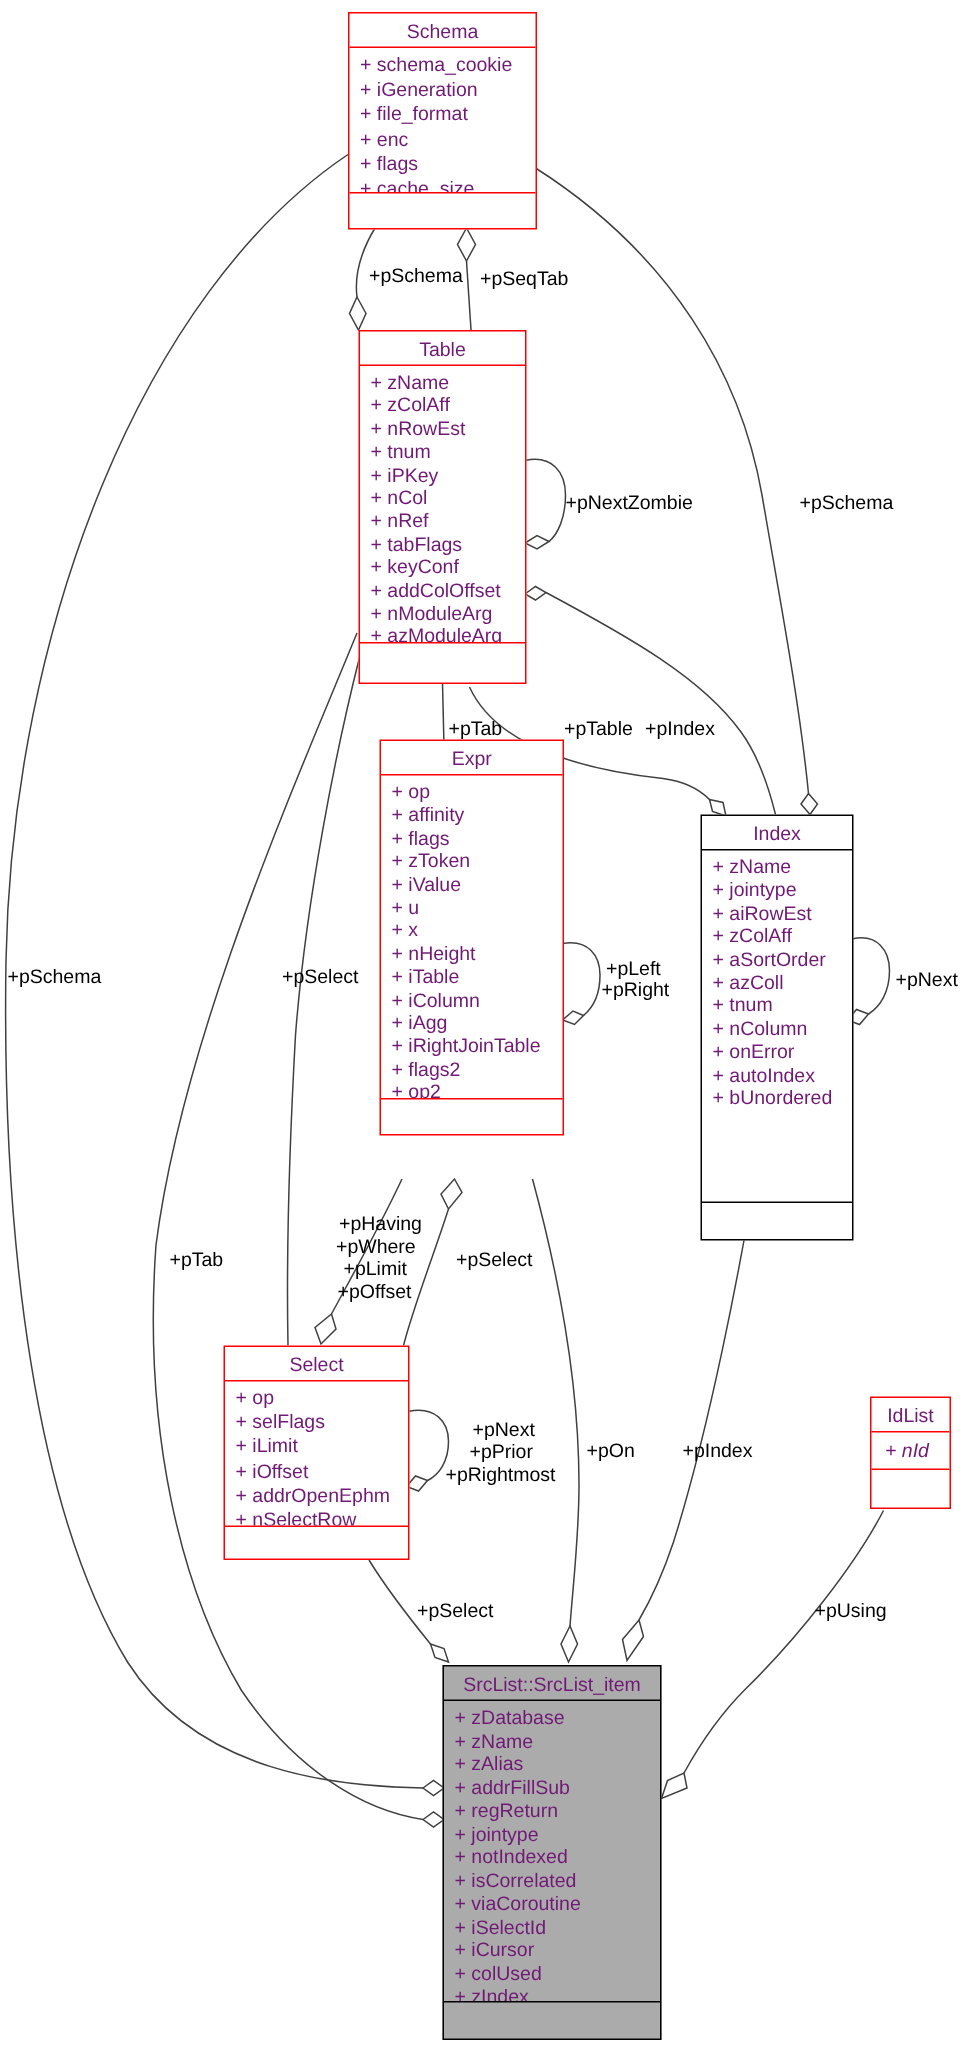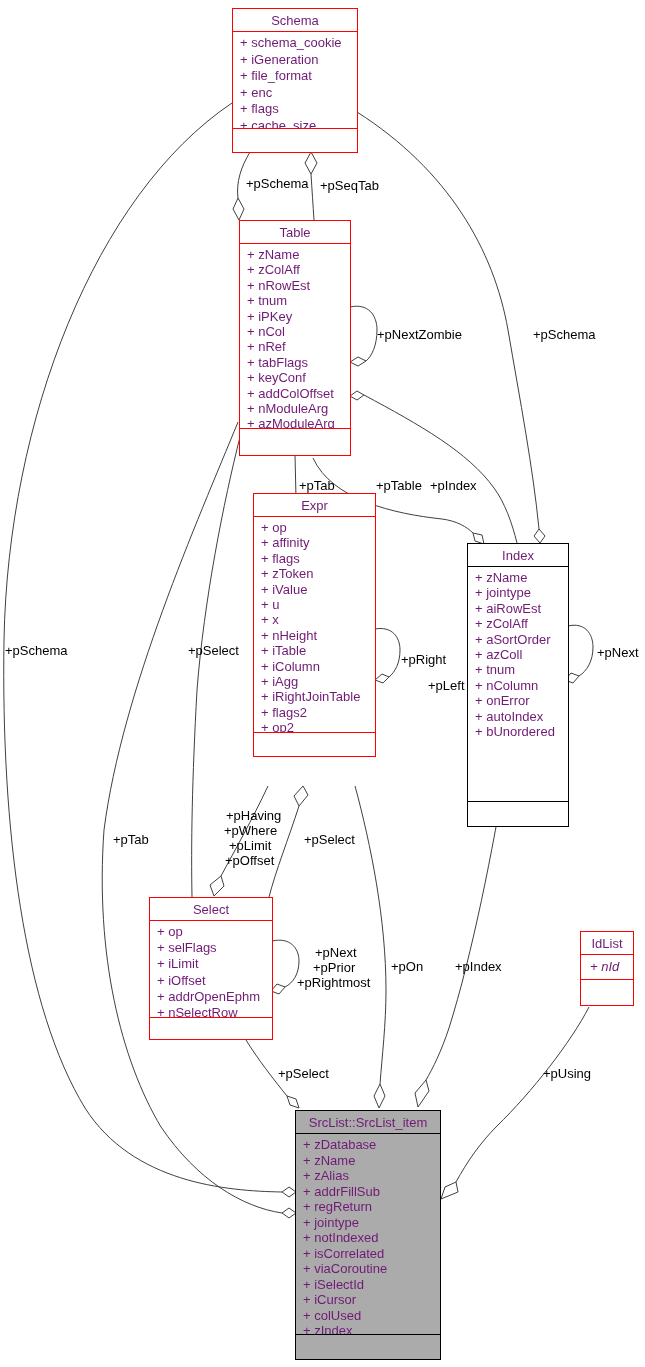--- a/index.html
+++ b/index.html
@@ -234,21 +234,21 @@
   </div>
 
   <span class="elabel" style="left:246px;top:177px;">+pSchema</span>
   <span class="elabel" style="left:320px;top:179px;">+pSeqTab</span>
   <span class="elabel" style="left:377px;top:328px;">+pNextZombie</span>
   <span class="elabel" style="left:533px;top:328px;">+pSchema</span>
   <span class="elabel" style="left:299px;top:479px;">+pTab</span>
   <span class="elabel" style="left:376px;top:479px;">+pTable</span>
   <span class="elabel" style="left:430px;top:479px;">+pIndex</span>
   <span class="elabel" style="left:188px;top:644px;">+pSelect</span>
-  <span class="elabel" style="left:428px;top:639px;margin-top:40px;">+pLeft</span>
+  <span class="elabel" style="left:404px;top:639px;">+pLeft</span>
   <span class="elabel" style="left:401px;top:653px;">+pRight</span>
   <span class="elabel" style="left:597px;top:646px;">+pNext</span>
   <span class="elabel" style="left:5px;top:644px;">+pSchema</span>
   <span class="elabel" style="left:226px;top:809px;">+pHaving</span>
   <span class="elabel" style="left:224px;top:824px;">+pWhere</span>
   <span class="elabel" style="left:229px;top:839px;">+pLimit</span>
   <span class="elabel" style="left:225px;top:854px;">+pOffset</span>
   <span class="elabel" style="left:304px;top:833px;">+pSelect</span>
   <span class="elabel" style="left:113px;top:833px;">+pTab</span>
   <span class="elabel" style="left:315px;top:946px;">+pNext</span>

